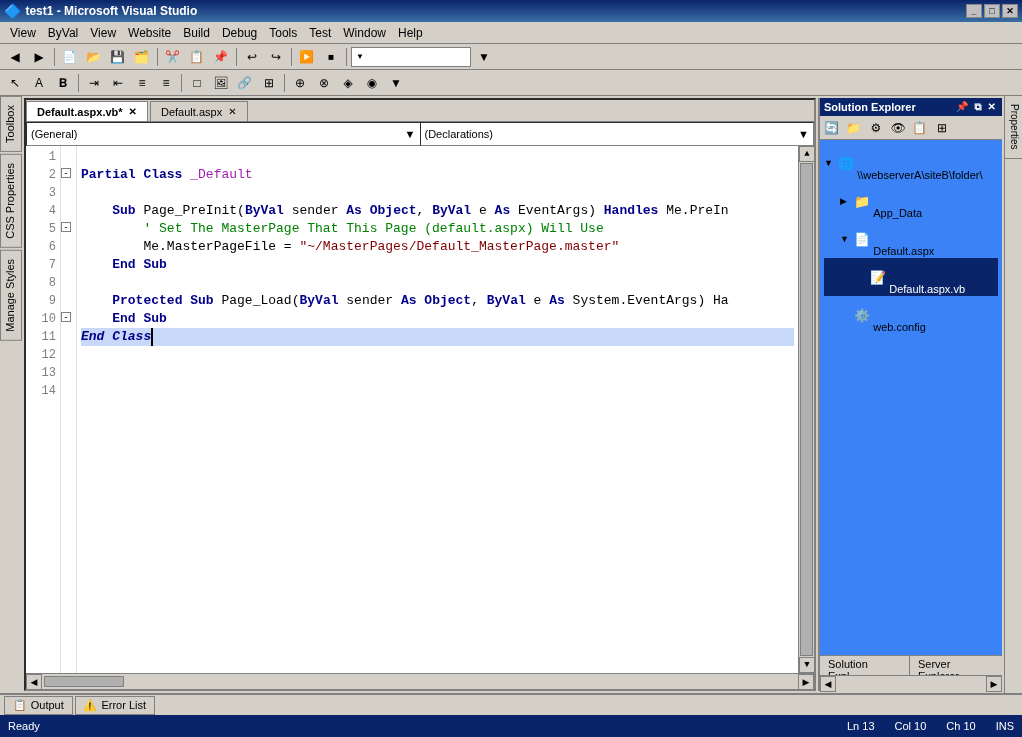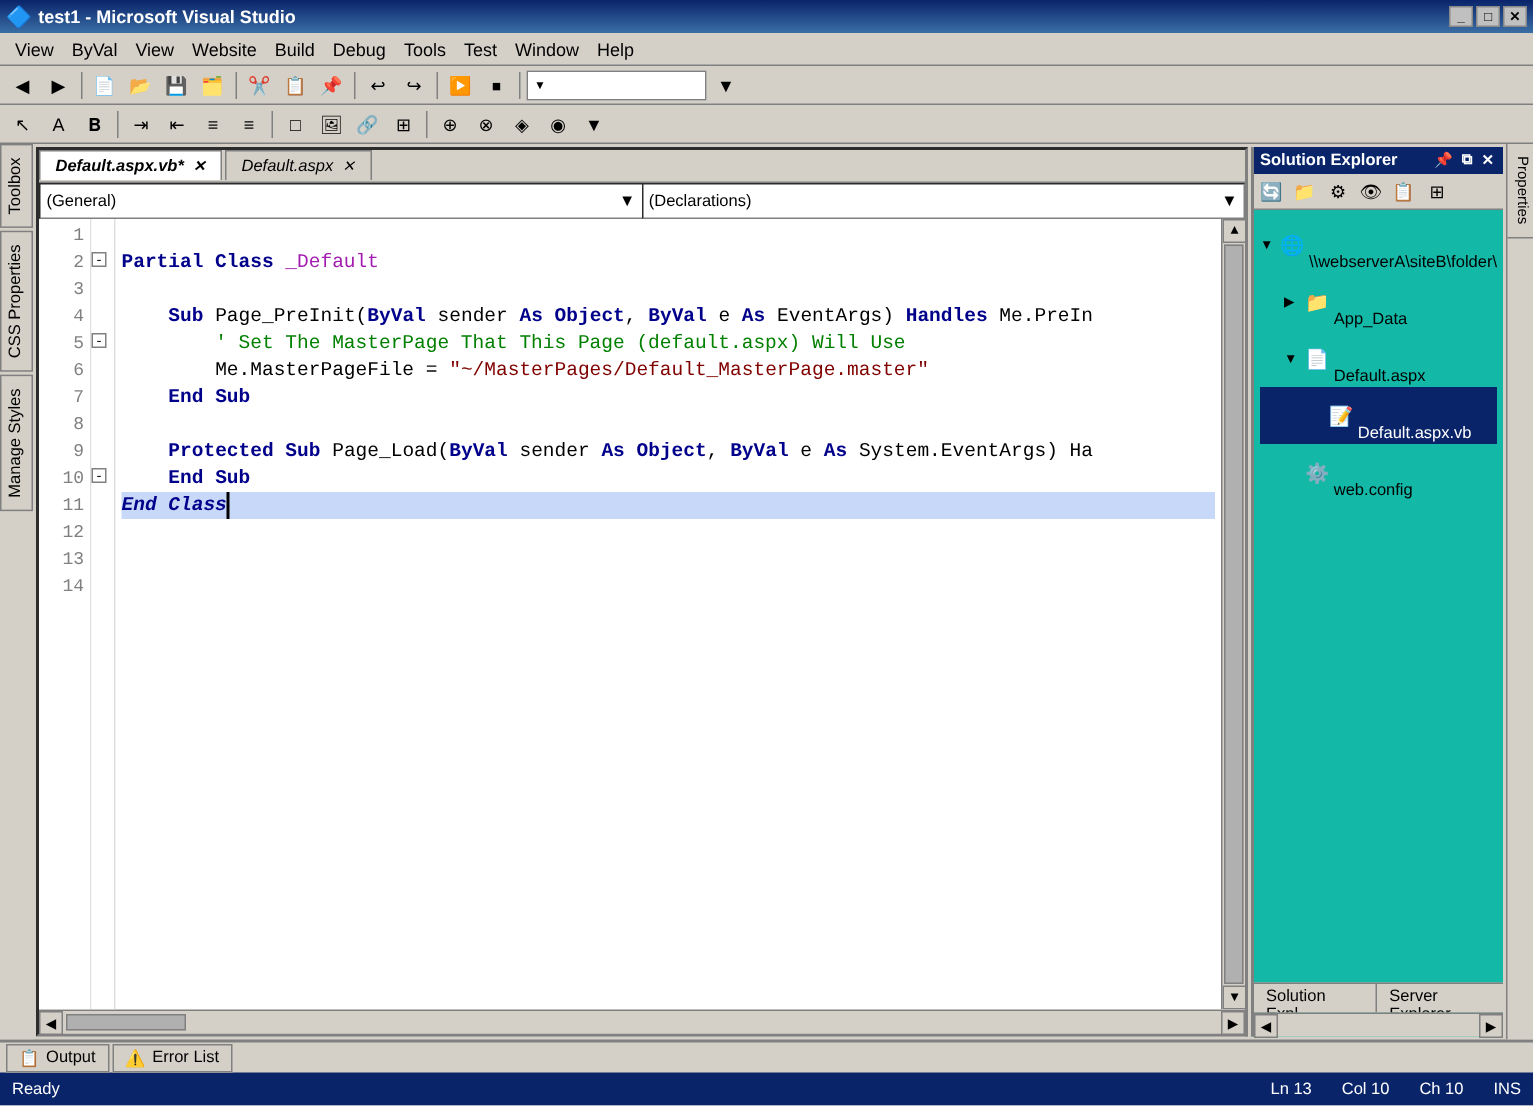--- a/index.html
+++ b/index.html
@@ -96,22 +96,21 @@
       border: 2px inset #808080;
       margin: 2px;
     }
 
     
     .tab-bar {
       display: flex;
       background: #d4d0c8;
       border-bottom: 1px solid #808080;
       height: 22px;
-      align-items: flex-start;
-      font-style: italic;
+      align-items: flex-end;
     }
     .editor-tab {
       padding: 2px 10px;
       font-size: 11px;
       cursor: pointer;
       background: #d4d0c8;
       border: 1px solid #808080;
       border-bottom: none;
       margin-right: 2px;
       height: 20px;
@@ -194,24 +193,24 @@
       height: 16px; background: #d4d0c8;
       border-top: 1px solid #808080;
       display: flex;
     }
     .h-scroll-btn { width: 16px; height: 16px; background: #d4d0c8; border: 1px solid #808080; display: flex; align-items: center; justify-content: center; font-size: 9px; cursor: pointer; }
     .h-scroll-thumb { flex: 0 0 80px; background: #b0b0b0; margin: 2px; border: 1px solid #808080; }
     .h-scroll-track { flex: 1; }
 
     
     .solution-panel {
-      width: 168px;
+      width: 184px;
       display: flex;
       flex-direction: column;
-      background: #14b8a6;
+      background: #3b82f6;
       border-left: 2px solid #808080;
       margin: 2px 2px 2px 0;
     }
     .panel-title-bar {
       background: #0a246a;
       color: white;
       font-size: 11px;
       height: 18px;
       display: flex; align-items: center;
       padding: 0 4px;

